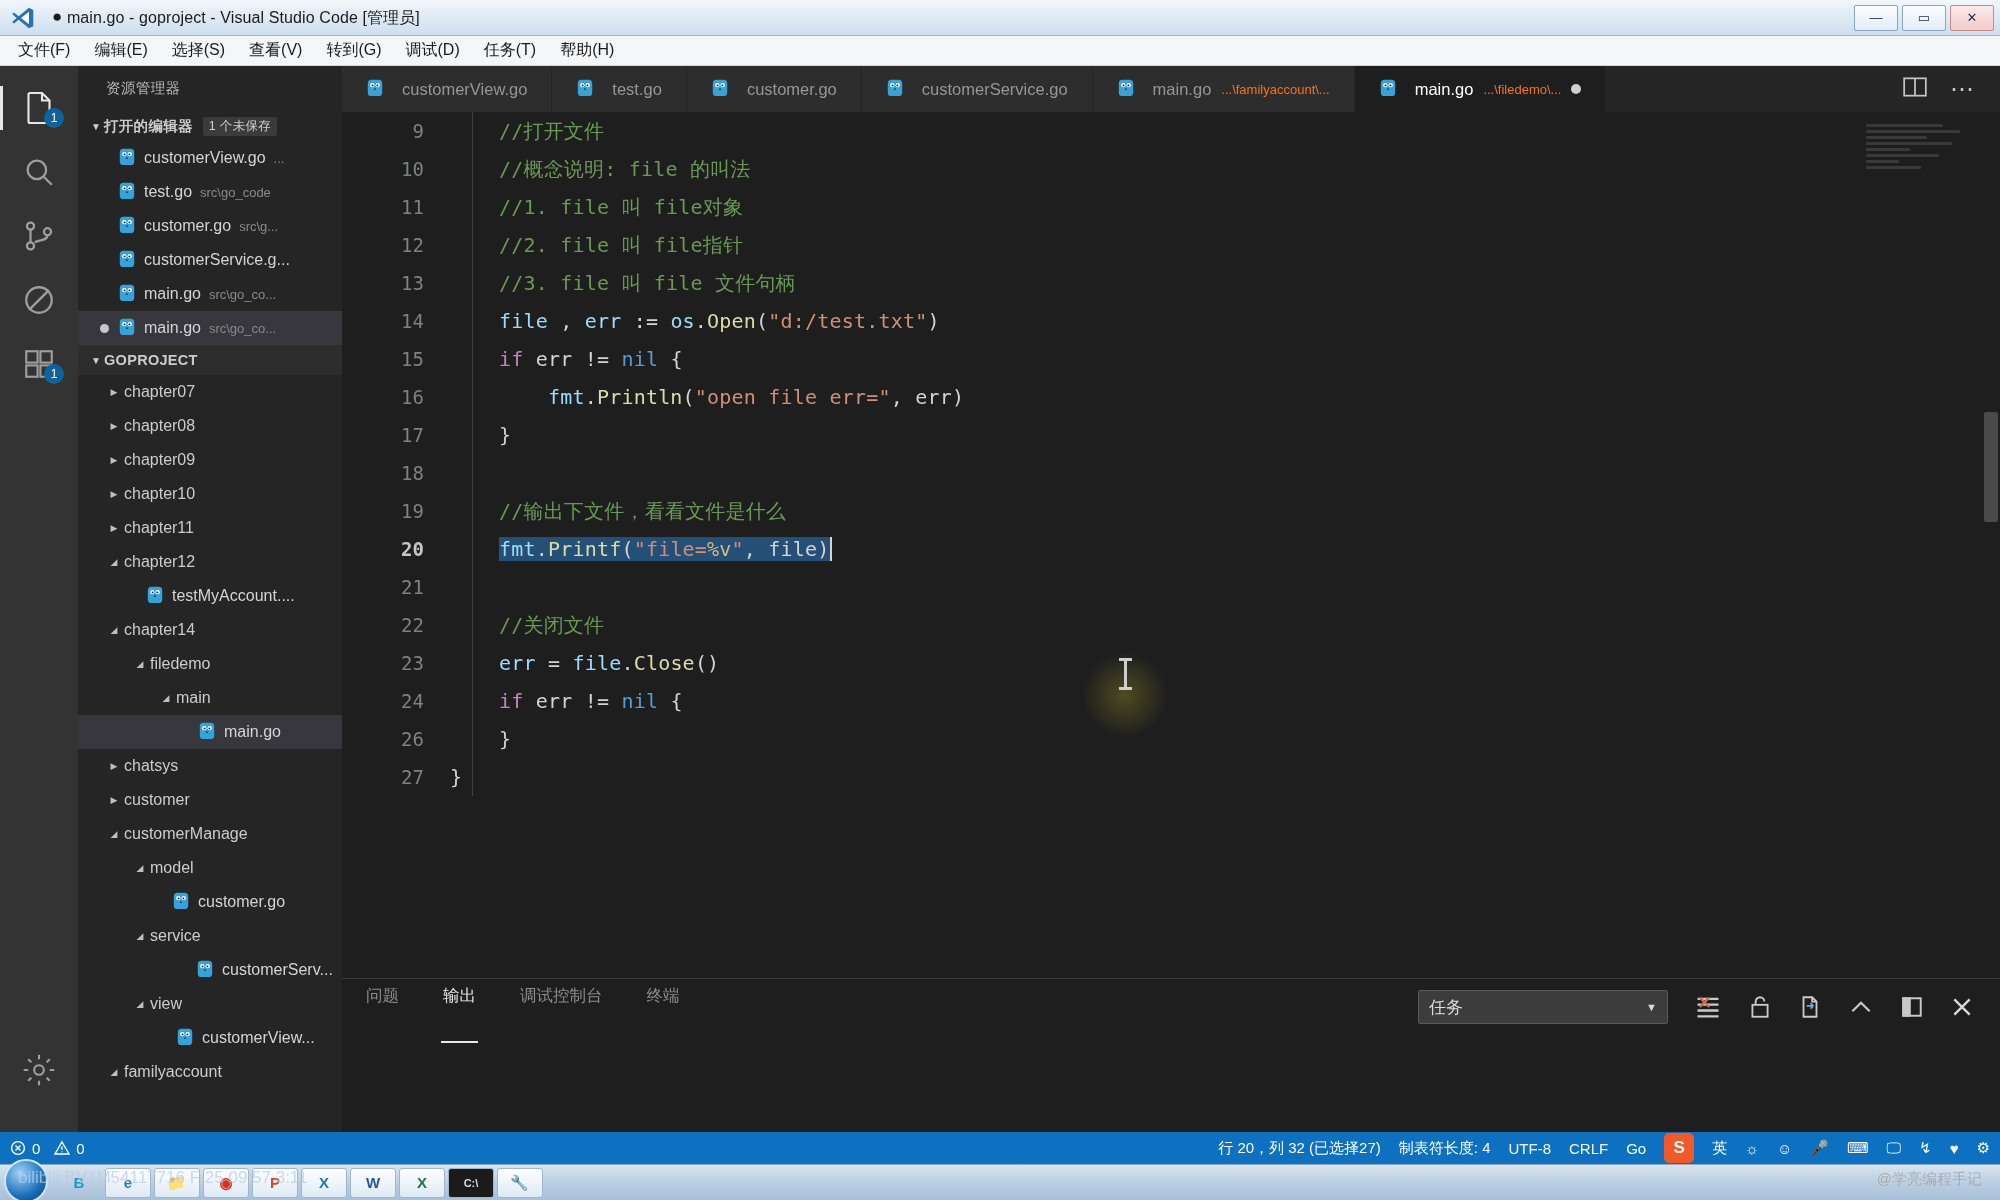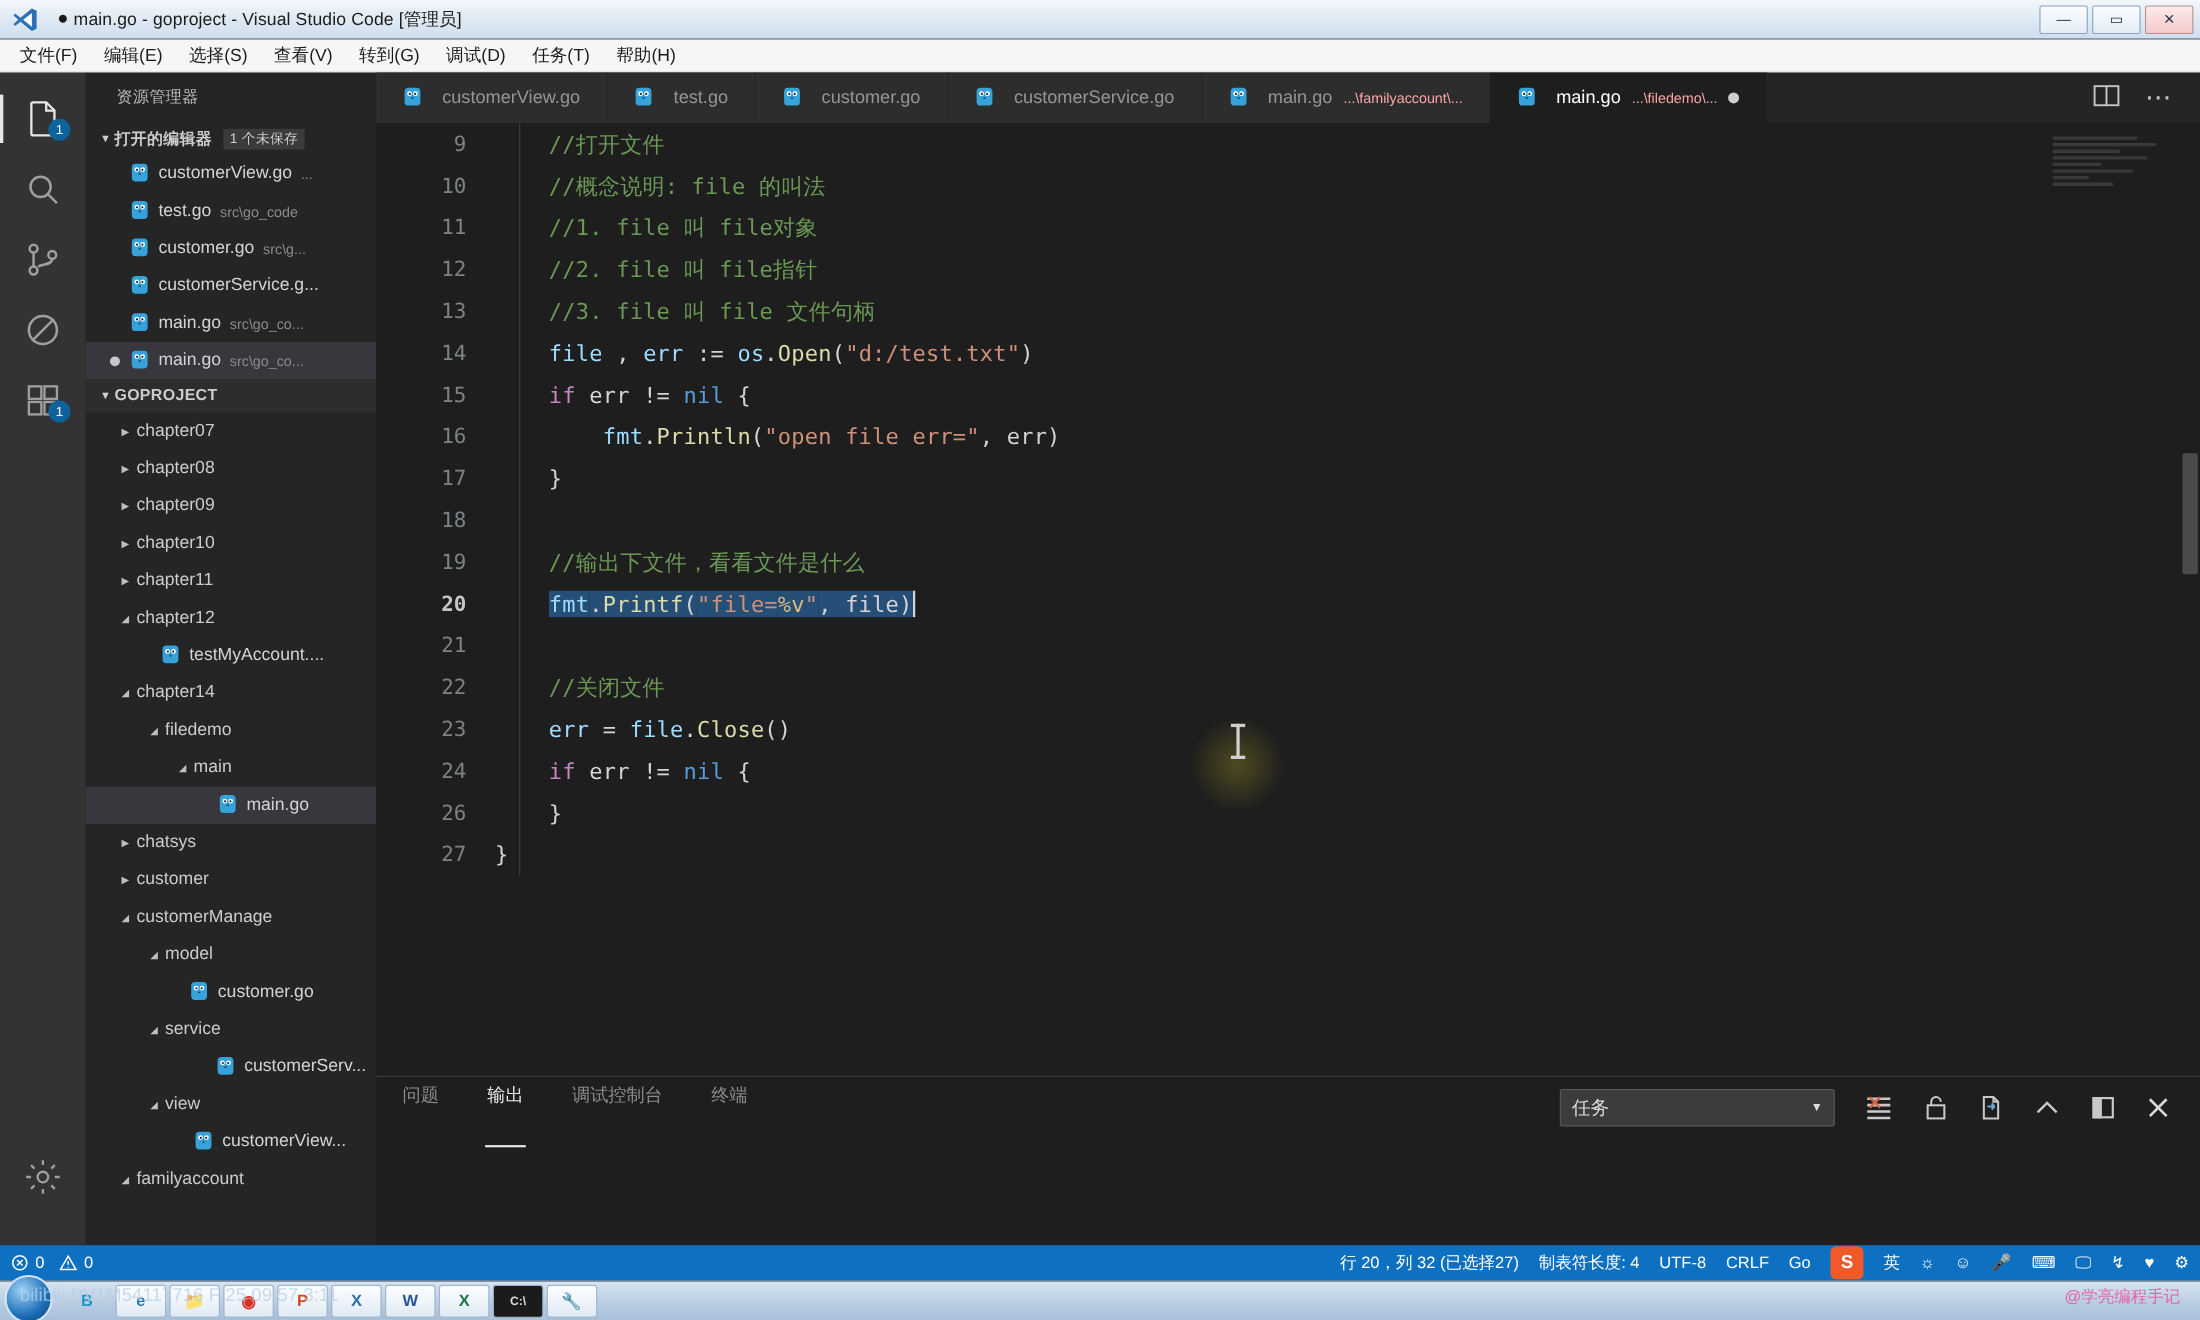--- a/index.html
+++ b/index.html
@@ -91,21 +91,21 @@
   .tabsrow {
     position:absolute; left:342px; top:66px; right:0; height:46px;
     background:#252526; display:flex; align-items:stretch;
   }
   .tab {
     display:flex; align-items:center; padding:0 24px; gap:10px;
     font-size:16.5px; color:#969696; background:#2d2d2d; white-space:nowrap;
     border-right:1px solid #252526;
   }
   .tab.active { background:#1e1e1e; color:#ffffff; }
-  .tab .tpath { font-size:13px; color:#fca5a5; }
+  .tab .tpath { font-size:13px; color:#f97316; }
   .tab .tdot { width:10px; height:10px; border-radius:50%; background:#cfcfcf; }
   .tabactions { margin-left:auto; display:flex; align-items:center; gap:22px; padding-right:26px; color:#c5c5c5; }
 
   
   .editor {
     position:absolute; left:342px; top:112px; right:0; height:866px; background:#1e1e1e; overflow:hidden;
   }
   .codearea { position:relative; font-family:"DejaVu Sans Mono", monospace; font-size:20px; }
   .cline { display:flex; height:38px; align-items:center; }
   .lnum {
@@ -192,21 +192,21 @@
   .tbicon {
     width:46px; height:30px; border:1px solid #9fb6cd; border-radius:3px;
     background:linear-gradient(to bottom,#fdfeff,#dfeaf5);
     display:flex; align-items:center; justify-content:center; font-size:15px; font-weight:bold;
   }
   .overlaytext {
     position:absolute; left:18px; top:1168px; font-size:17px; color:#b8cfe6; opacity:.75;
     font-family:"Liberation Sans", sans-serif; pointer-events:none;
   }
   .wm {
-    position:absolute; right:18px; top:1170px; font-size:15px; color:#ec4899; opacity:.8;
+    position:absolute; right:18px; top:1170px; font-size:15px; color:#a3a3a3; opacity:.8;
   }
   .sogou {
     width:30px; height:30px; border-radius:5px; background:#f05a28; color:#fff;
     display:flex; align-items:center; justify-content:center; font-weight:bold; font-size:17px;
   }
 </style>
 </head>
 <body>
 
 <div id="app">

